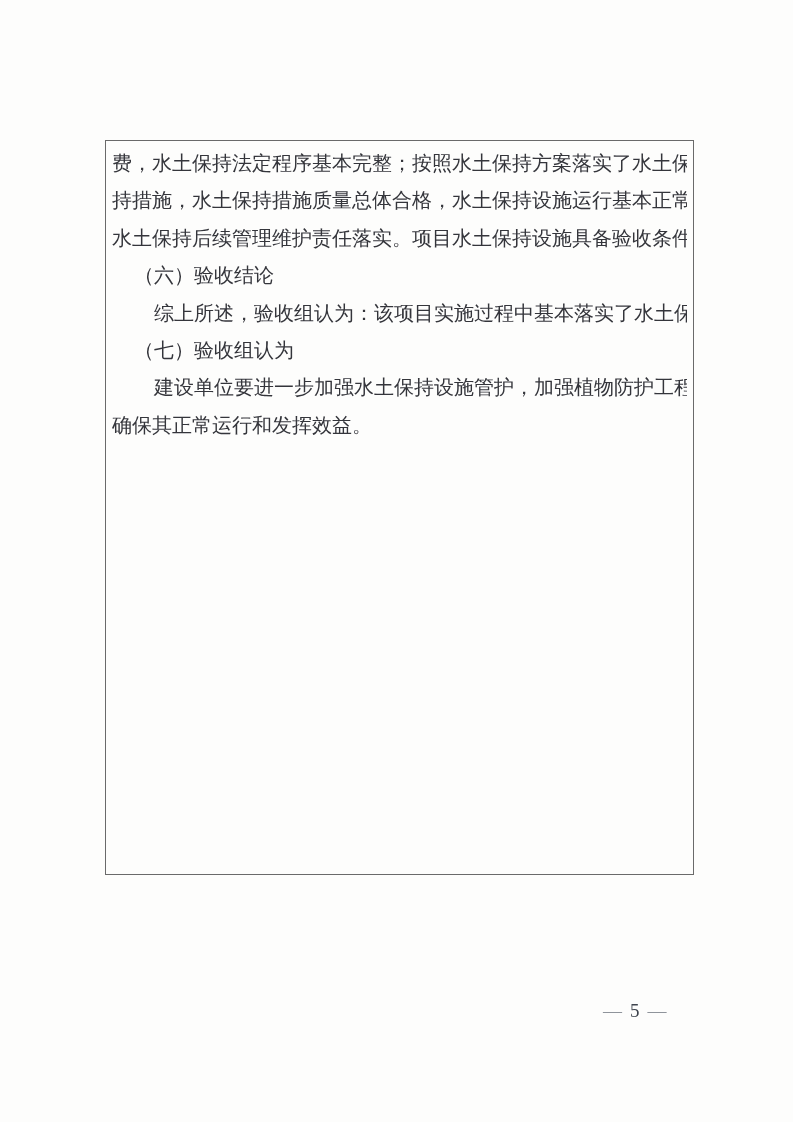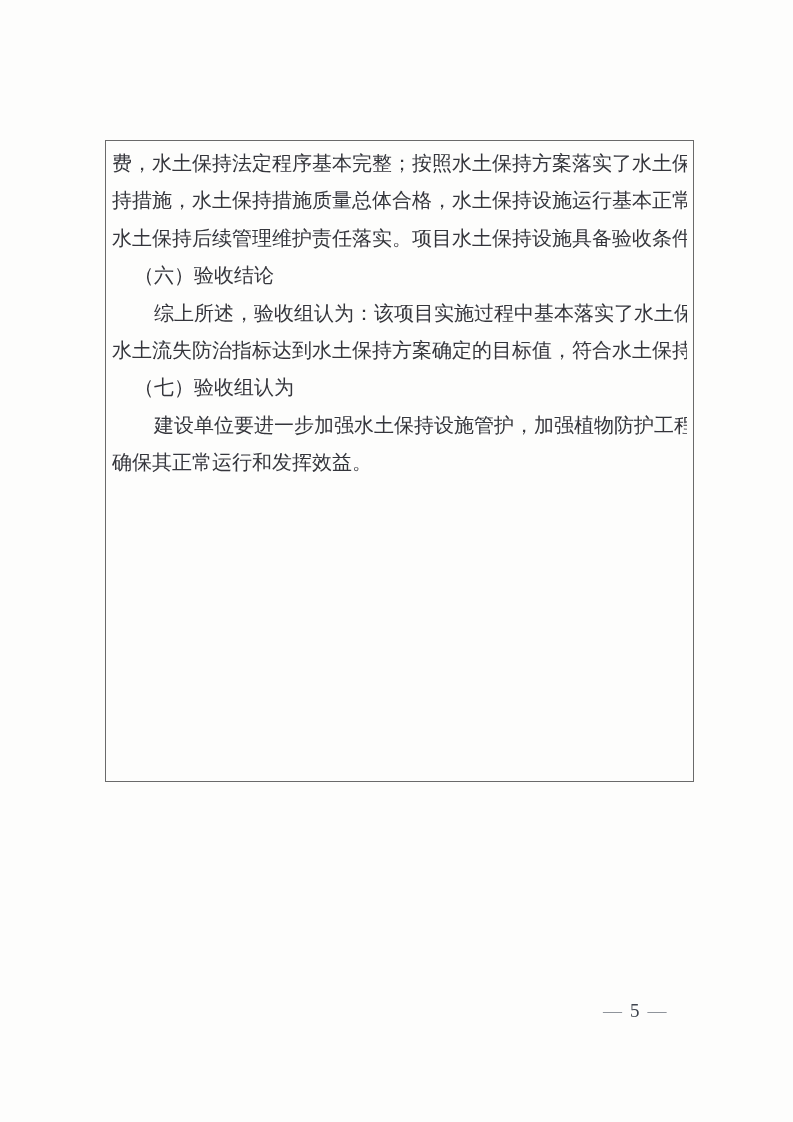--- a/index.html
+++ b/index.html
@@ -17,21 +17,21 @@
     position: relative;
     width: 793px;
     height: 1122px;
     background: #fdfdfc;
   }
   .content-box {
     position: absolute;
     left: 105px;
     top: 140px;
     width: 589px;
-    height: 642px;
+    height: 735px;
     border: 1px solid #6a6a6a;
     box-sizing: border-box;
     padding: 4px 6px 0 6px;
     background: transparent;
   }
   .line {
     margin: 0;
     font-size: 20px;
     line-height: 37.4px;
     height: 37.4px;
@@ -78,21 +78,20 @@
 
   <div class="content-box">
 
     <p class="line">费，水土保持法定程序基本完整；按照水土保持方案落实了水土保</p>
     <p class="line">持措施，水土保持措施质量总体合格，水土保持设施运行基本正常；</p>
     <p class="line">水土保持后续管理维护责任落实。项目水土保持设施具备验收条件。</p>
 
     <p class="line heading">（六）验收结论</p>
 
     <p class="line indent">综上所述，验收组认为：该项目实施过程中基本落实了水土保</p>
-    <p class="line">水土流失防治指标达到水土保持方案确定的目标值，符合水土保持</p>
 
     <p class="line heading">（七）验收组认为</p>
 
     <p class="line indent">建设单位要进一步加强水土保持设施管护，加强植物防护工程，</p>
     <p class="line last">确保其正常运行和发挥效益。</p>
 
   </div>
 
   <div class="page-footer">
     <span class="footer-dash">—</span>

